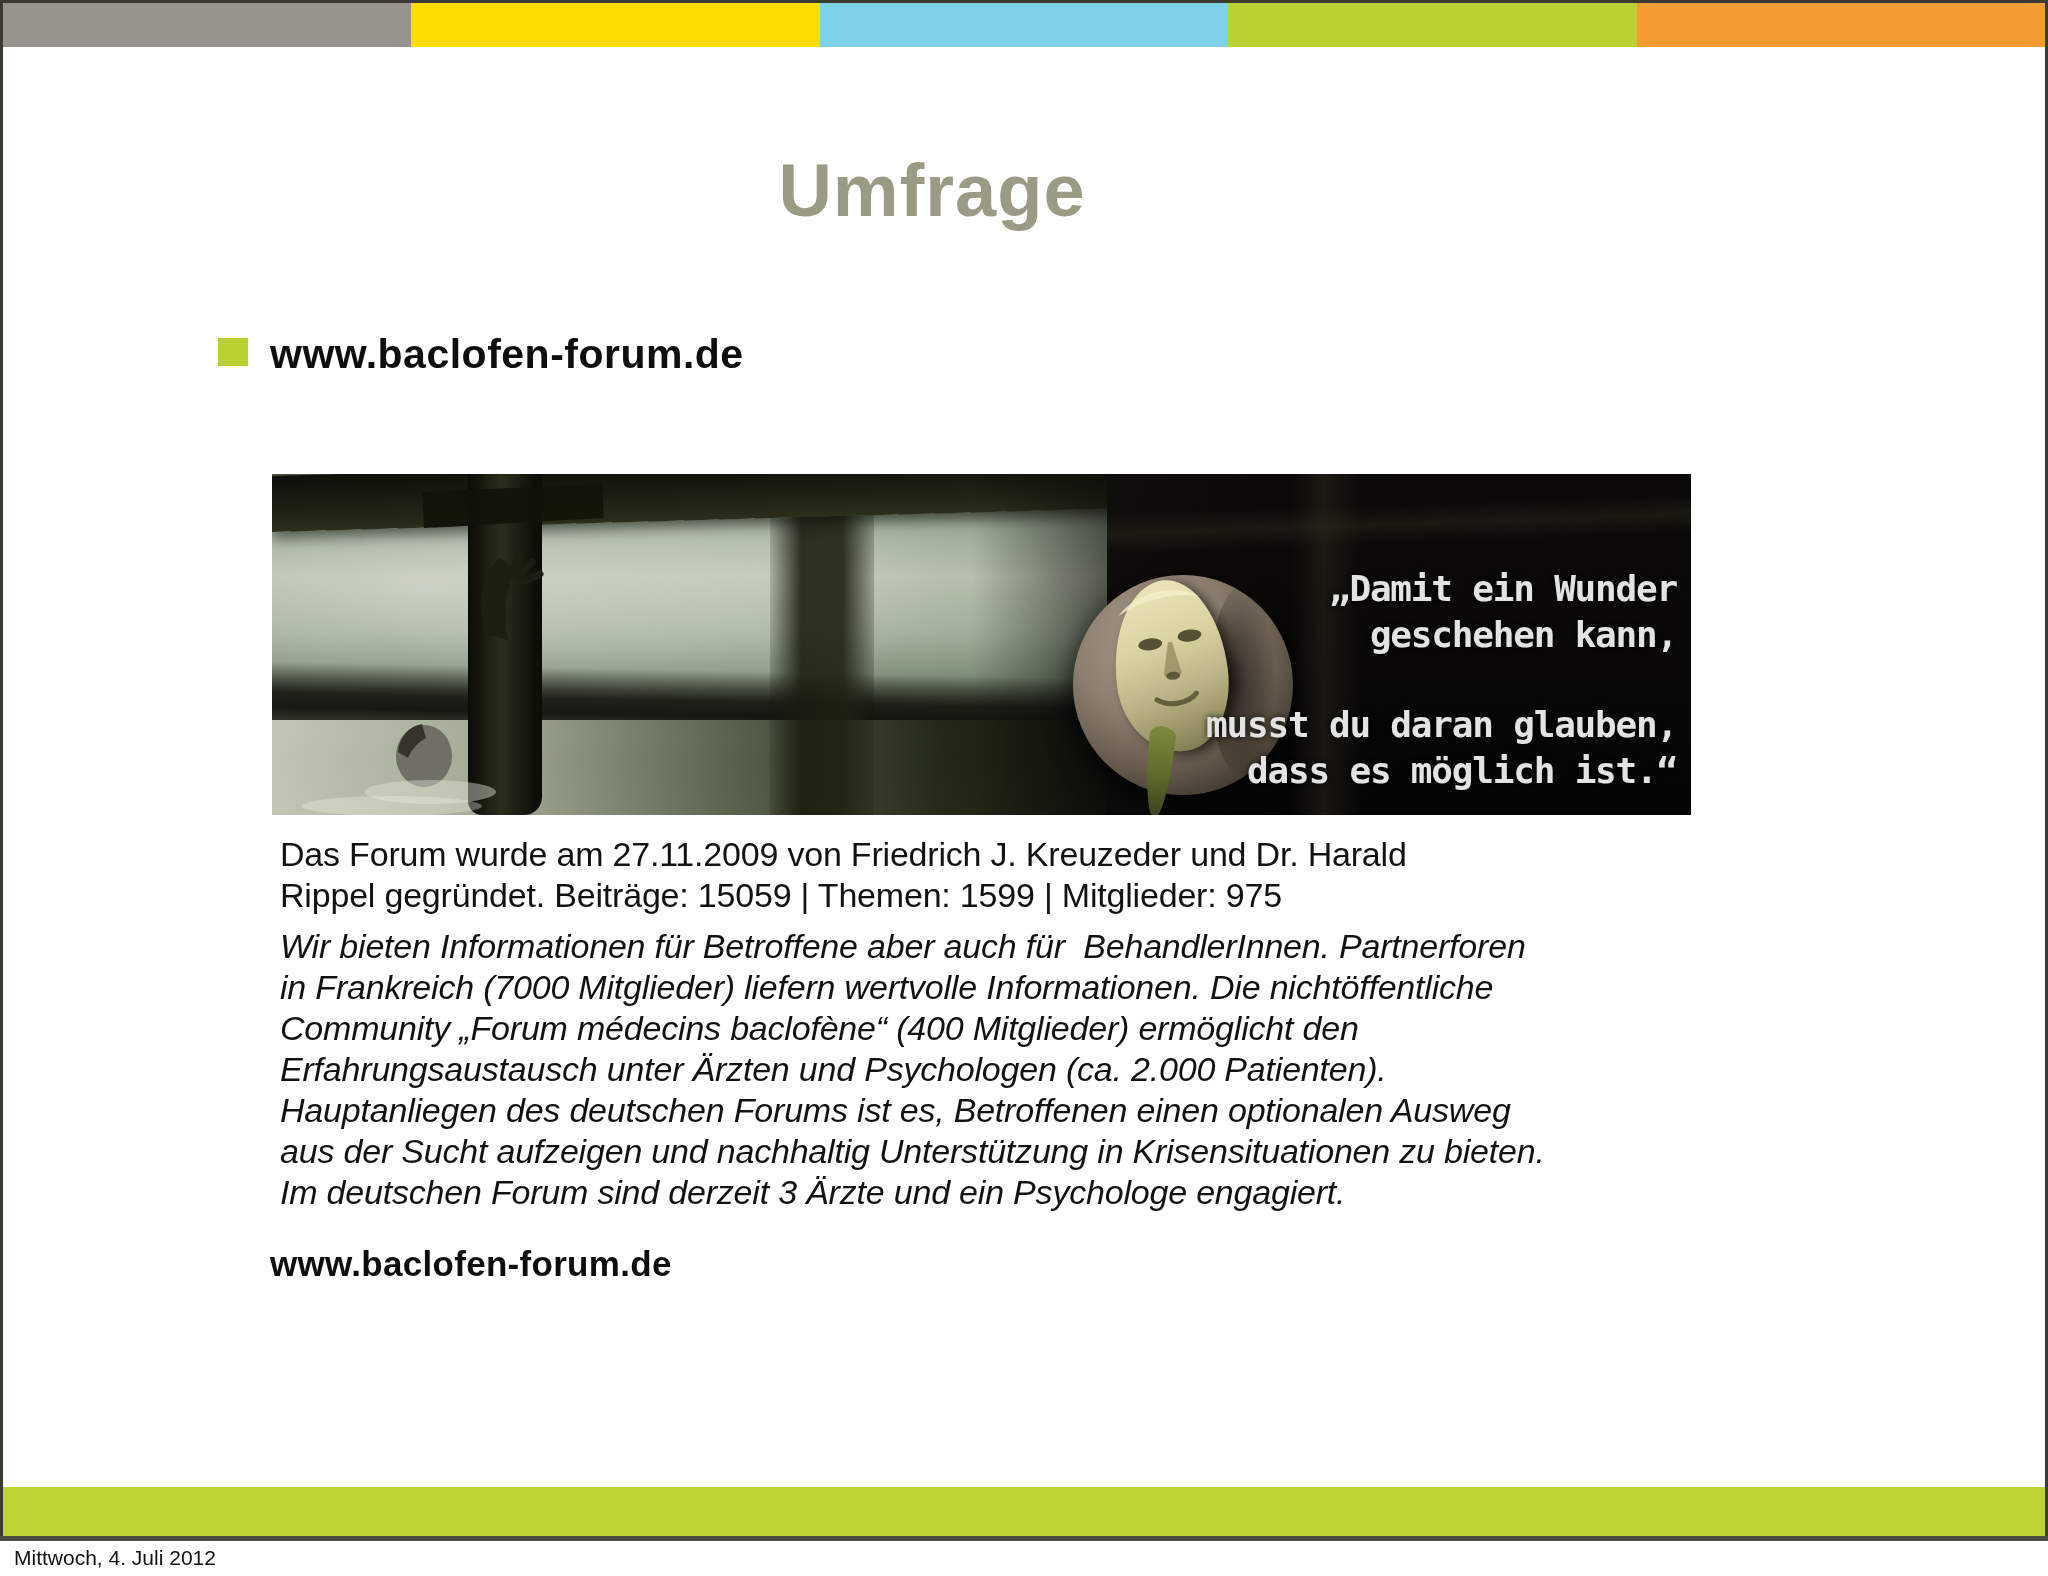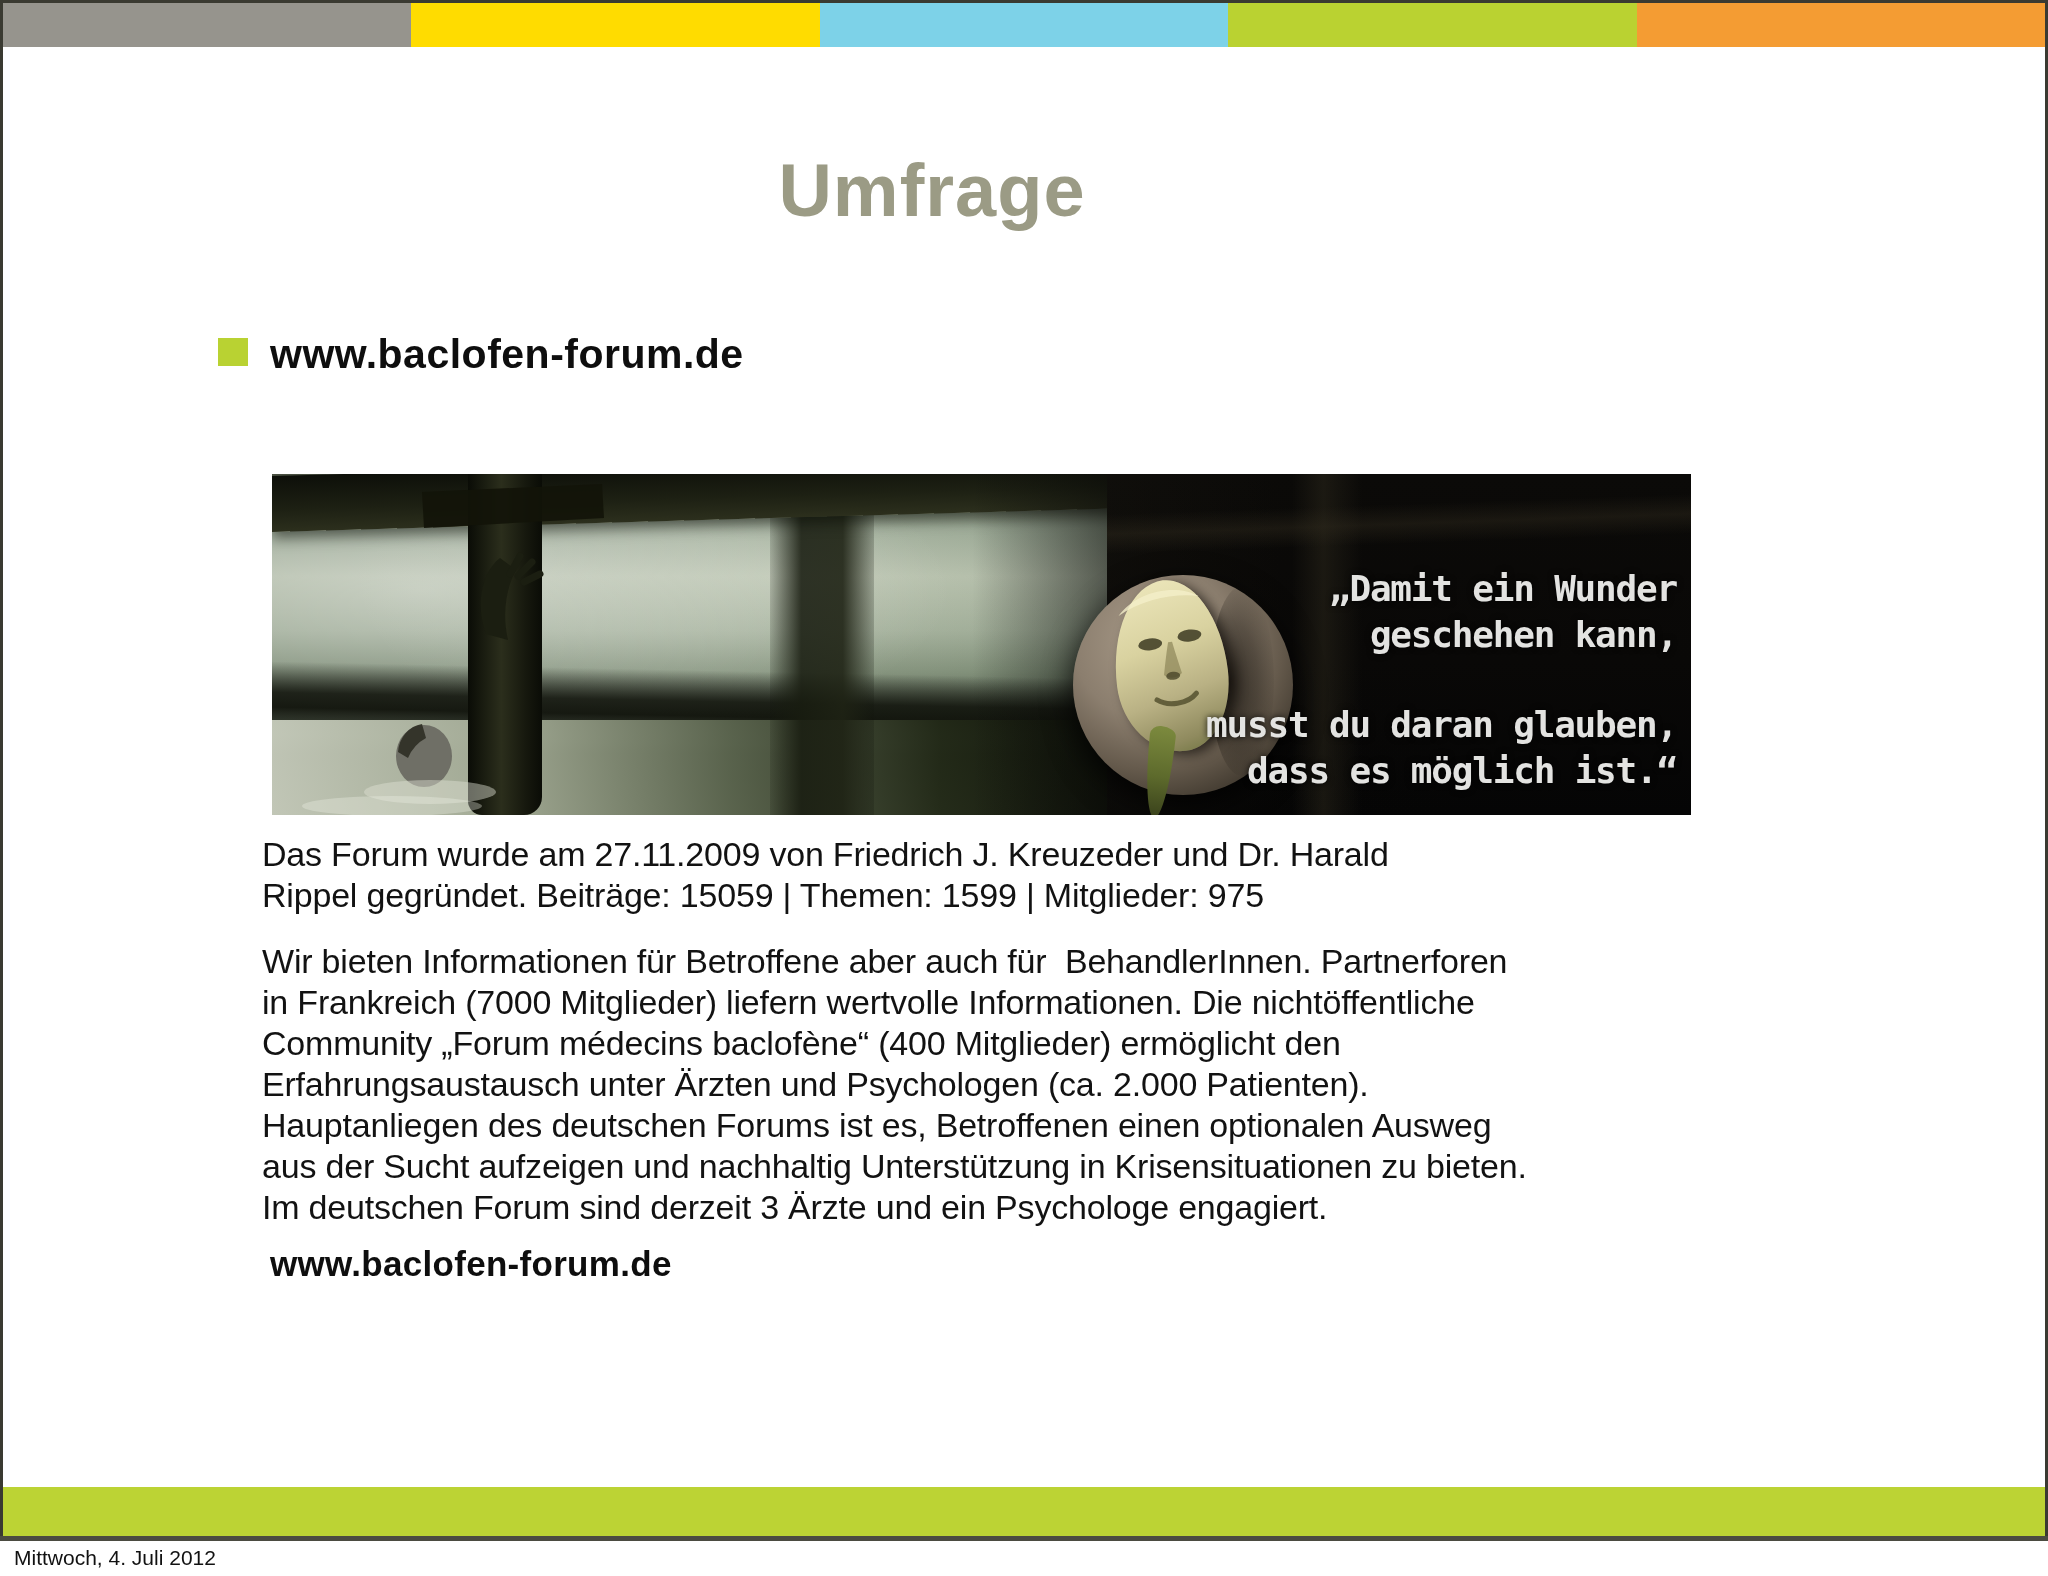--- a/index.html
+++ b/index.html
@@ -117,25 +117,25 @@
     position:absolute;right:14px;text-align:right;
     font-family:"DejaVu Sans Mono", monospace;font-weight:bold;
     font-size:36px;line-height:46px;letter-spacing:-1.2px;color:#e3e3e1;
     white-space:pre-wrap;text-shadow:0 0 6px rgba(0,0,0,0.9);
   }
   .quote-a{top:92px;}
   .quote-b{top:228px;}
 
   
   .bodytext{
-    position:absolute;left:262px;top:834px;width:1500px;
+    position:absolute;left:280px;top:834px;width:1500px;
     font-size:34px;line-height:41px;color:#121212;letter-spacing:-0.2px;
   }
   .bodytext p{margin:0;white-space:pre-wrap;}
-  .bodytext p + p{margin-top:25px;}
+  .bodytext p + p{margin-top:10px;font-style:italic;}
   .body-link{
     position:absolute;left:270px;top:1243px;
     font-size:35px;line-height:42px;font-weight:bold;color:#0e0e0e;letter-spacing:0.3px;
   }
 
   
   .footbar{position:absolute;left:3px;top:1487px;width:2042px;height:49px;background:#bcd334;}
   .footer-date{
     position:absolute;left:14px;top:1540px;
     font-size:21px;line-height:36px;color:#111111;

